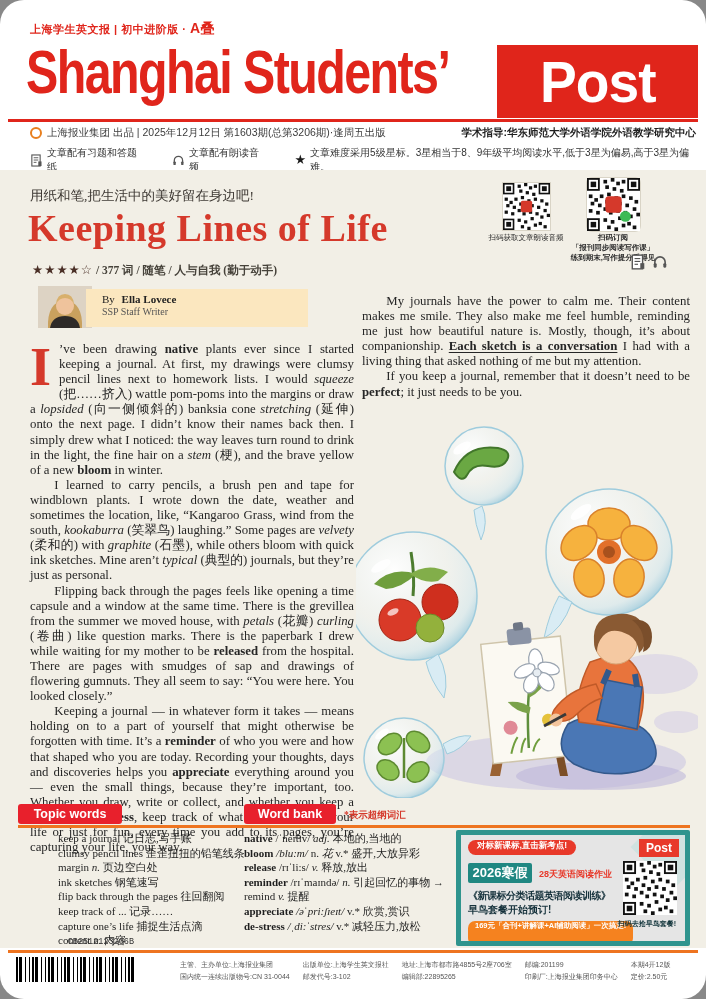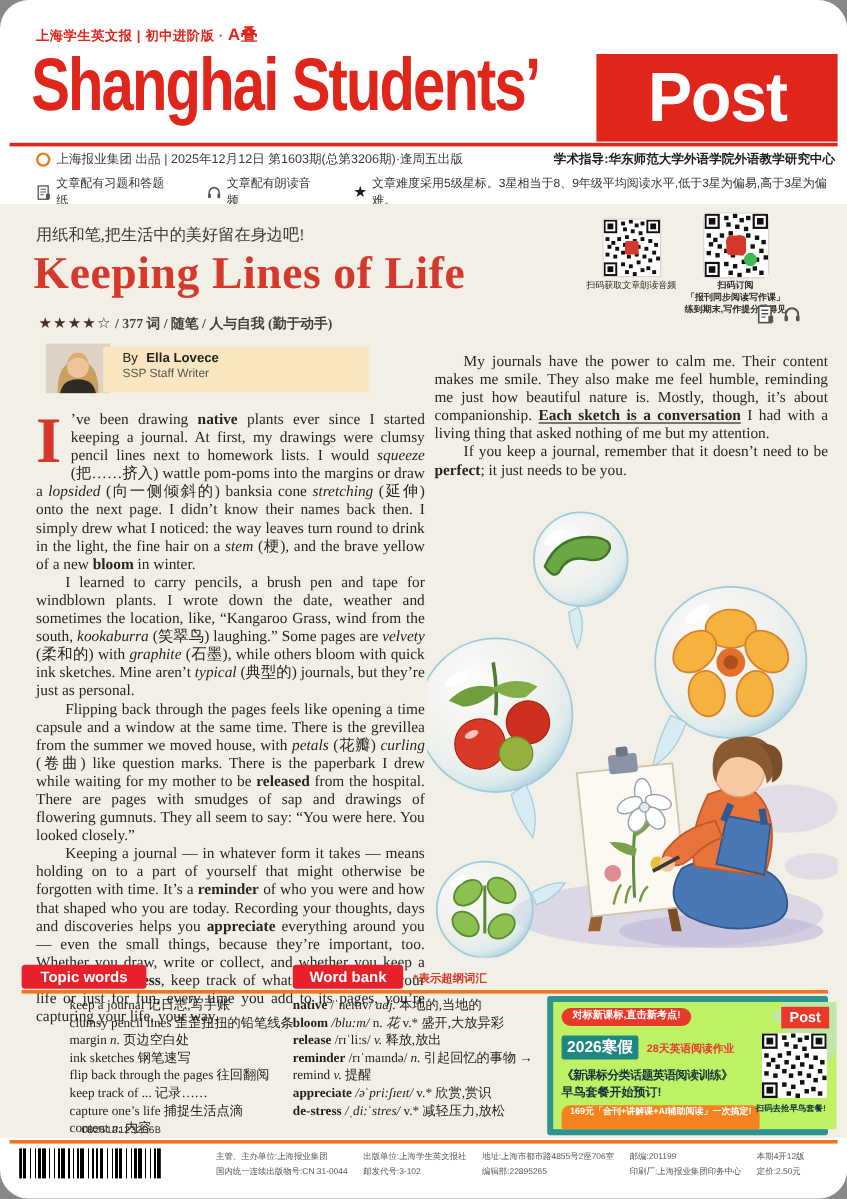--- a/index.html
+++ b/index.html
@@ -35,21 +35,21 @@
   .qr-cap{font:700 7.5px "Liberation Sans",sans-serif;color:#2c2c2c;text-align:center;line-height:10px;}
   .cap-audio{left:482px;top:63px;width:88px;font-weight:400;}
   .cap-sub{left:558px;top:63px;width:110px;}
   .title{left:28px;top:36px;font:700 38px "Liberation Serif",serif;color:#d5392b;letter-spacing:.5px;}
   .meta{left:32px;top:90px;white-space:nowrap;}
   .meta .stars{font-size:12.5px;color:#4a2f26;letter-spacing:1px;}
   .meta .rest{font:700 11.5px "Liberation Serif",serif;color:#46423a;}
   .meta-icons{left:630px;top:84px;display:flex;gap:6px;color:#a6a29a;}
   .byline-photo{left:38px;top:116px;width:54px;height:42px;overflow:hidden;}
   .byline-box{left:86px;top:119px;width:222px;height:38px;background:#fbe7bf;
-              font-family:Liberation Sans, sans-serif;padding:4px 0 0 16px;box-sizing:border-box;}
+              font-family:Liberation Serif, serif;padding:4px 0 0 16px;box-sizing:border-box;}
   .byline-box .l1{font-size:11px;color:#222;}
   .byline-box .l1 b{margin-left:4px;}
   .byline-box .l2{font-size:10px;color:#555;margin-top:1px;}
 
   
   .col{font-size:12.8px;line-height:15.1px;text-align:justify;color:#262626;}
   .col-left{left:30px;top:172px;width:324px;}
   .col-right{left:362px;top:124px;width:328px;}
   .col p{margin:0;}
   .col p.ind{text-indent:1.9em;}
@@ -69,21 +69,21 @@
   .orange-rule{left:18px;top:655px;width:672px;height:3px;background:#ee7420;}
   .wl{font-size:11px;line-height:14.6px;color:#1f1f1f;}
   .wl-topic{left:34px;top:661px;width:212px;margin-left:24px;}
   .wl-word{left:244px;top:661px;width:208px;}
   .wl b{font-weight:700;}
   .wl i{font-style:italic;}
   .wl .sup-star{color:#d5392b;font-size:9px;vertical-align:super;line-height:0;}
 
   
   .ad{left:456px;top:660px;width:234px;height:116px;background:#2f948e;padding:5px;box-sizing:border-box;border-radius:2px;}
-  .ad-inner{position:relative;width:100%;height:100%;background:#bef264;overflow:hidden;padding-left:12px;}
+  .ad-inner{position:relative;width:100%;height:100%;background:#e5e5e5;overflow:hidden;}
   .ad-deco{position:absolute;right:-18px;top:-18px;width:60px;height:60px;background:#bfe0dc;transform:rotate(45deg);opacity:.55;}
   .ad-pill{position:absolute;left:7px;top:5px;height:15px;line-height:15px;padding:0 9px;background:#e8392a;
            color:#fff;font:700 8.5px "Liberation Sans",sans-serif;border-radius:8px;}
   .ad-logo{position:absolute;right:6px;top:4px;width:40px;height:18px;background:#e8392a;color:#fff;
            display:flex;align-items:center;justify-content:center;font:700 12px "Liberation Sans",sans-serif;}
   .ad-season{position:absolute;left:7px;top:28px;width:64px;height:20px;background:#1f8782;color:#fff;
              display:flex;align-items:center;justify-content:center;font:700 13px "Liberation Sans",sans-serif;border-radius:2px;}
   .ad-sub{position:absolute;left:78px;top:33px;color:#e8392a;font:700 9px "Liberation Sans",sans-serif;}
   .ad-t1{position:absolute;left:7px;top:54px;font:700 10px "Liberation Sans",sans-serif;color:#16323c;letter-spacing:-.5px;}
   .ad-t2{position:absolute;left:7px;top:68px;font:700 10px "Liberation Sans",sans-serif;color:#16323c;}

